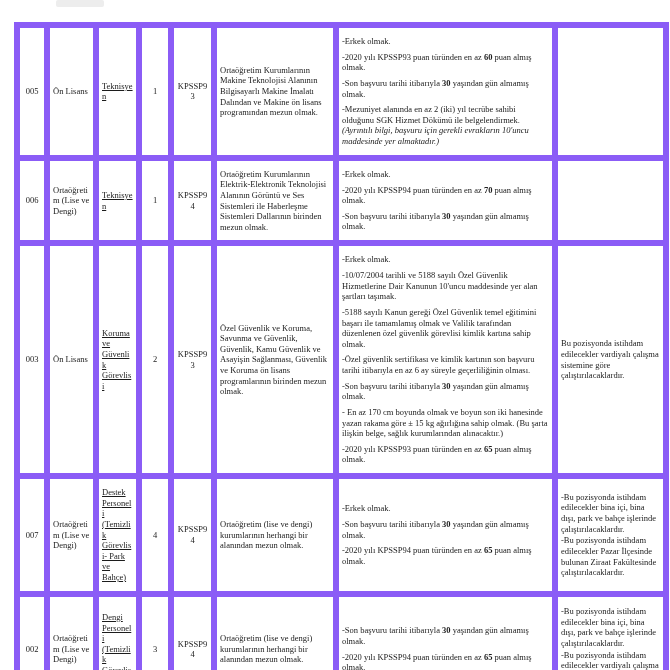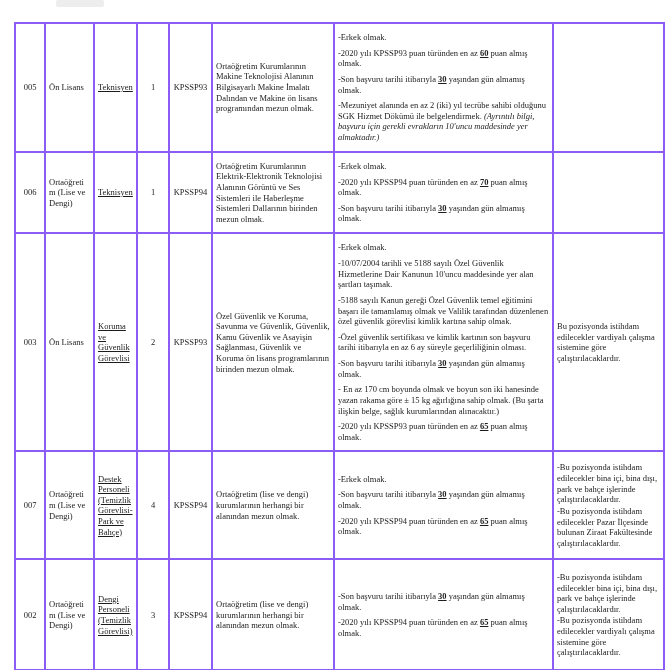--- a/index.html
+++ b/index.html
@@ -15,21 +15,21 @@
     position:absolute;left:56px;top:0;width:48px;height:7px;
     background:#ededed;border-radius:2px;
   }
   table.jobs{
     position:absolute;left:14px;top:22px;
     width:649px;
     border-collapse:collapse;
     table-layout:fixed;
   }
   table.jobs td{
-    border:2px solid #8b5cf6;
+    border:6px solid #8b5cf6;
     vertical-align:middle;
     font-size:8.5px;
     line-height:1.25;
     padding:8px 3px;
     overflow:hidden;
     word-wrap:break-word;
   }
   tbody tr:nth-child(1){height:110px;}
   tbody tr:nth-child(2){height:80px;}
   tbody tr:nth-child(3){height:212px;}
@@ -38,21 +38,21 @@
   td.c-no,td.c-count,td.c-kpss{text-align:center;}
   td.c-edu{padding-left:4px;}
   td.c-pos{padding-left:4px;text-decoration:underline;}
   td.c-qual{padding:3px 5px;}
   td.c-req{padding:3px 5px;vertical-align:middle;}
   td.c-notes{padding:3px 4px;}
   .p{margin:0 0 5px 0;}
   .p:last-child{margin-bottom:0;}
   .np{margin:0 0 1px 0;}
   .np:last-child{margin-bottom:0;}
-  b{font-weight:bold;text-decoration:underline;}
+  b{font-weight:bold;}
   i{font-style:italic;text-align:right;}
 </style>
 </head>
 <body>
 
 <div class="smudge"></div>
 
 <table class="jobs">
   <colgroup>
     <col style="width:30px">

